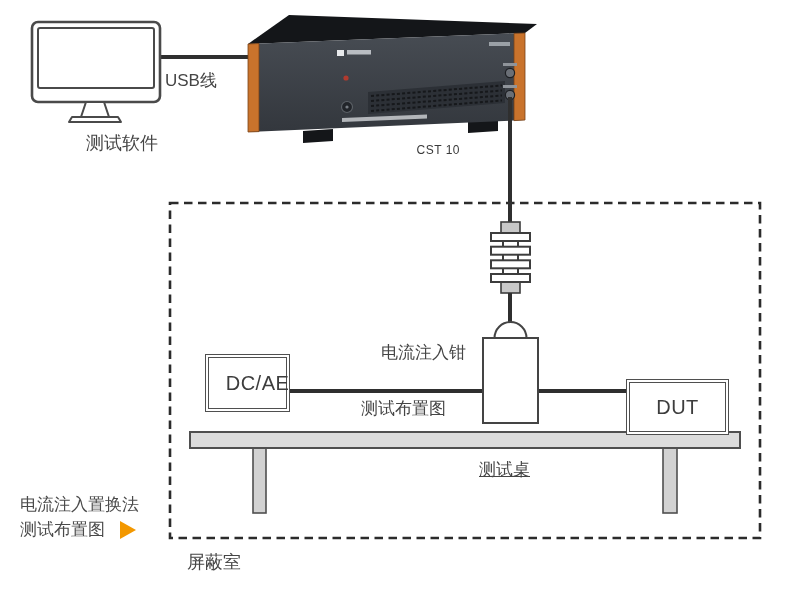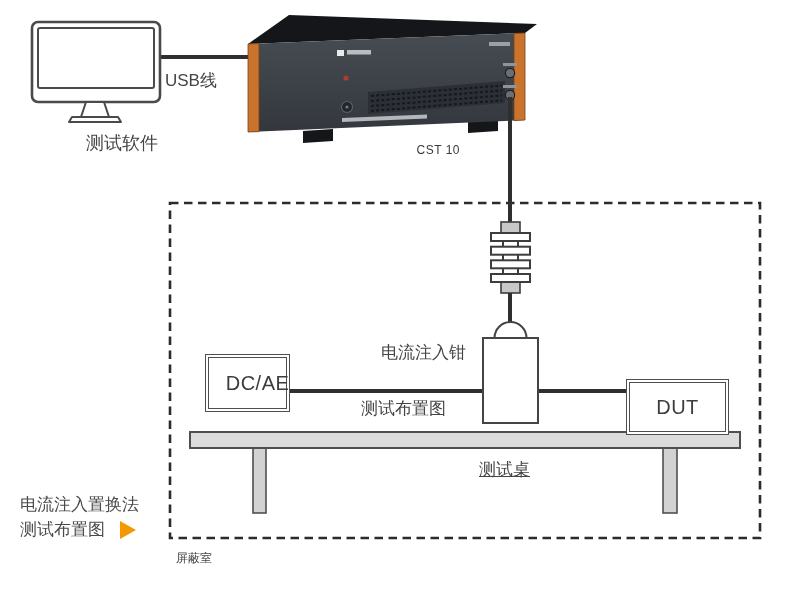--- a/index.html
+++ b/index.html
@@ -10,21 +10,21 @@
   .canvas svg{position:absolute;left:0;top:0;}
   .lbl{position:absolute;color:#454545;font-size:17px;white-space:nowrap;}
   .lbl.center{text-align:right;}
   .label-software{left:34px;top:131px;width:124px;font-size:18px;}
   .label-usb{left:165px;top:69px;font-size:17px;}
   .label-model{left:370px;top:143px;width:90px;font-size:12px;color:#3a3a3a;letter-spacing:.5px;}
   .label-atten{left:392px;top:234px;width:76px;font-size:16.5px;line-height:1.4;white-space:normal;}
   .label-clamp{left:381px;top:341px;font-family:Liberation Mono, monospace;}
   .label-harness{left:361px;top:397px;}
   .label-table{left:440px;top:458px;width:90px;text-decoration:underline;}
-  .label-shield{left:176px;top:550px;font-size:12px;font-family:Liberation Mono, monospace;}
+  .label-shield{left:187px;top:550px;font-size:18px;font-family:Liberation Mono, monospace;}
   .caption-line1{left:20px;top:493px;color:#4a4a4a;}
   .caption-line2{left:20px;top:518px;color:#4a4a4a;}
   .caption-arrow{
     position:absolute;left:120px;top:521px;width:0;height:0;
     border-left:16px solid #f39800;border-top:9px solid transparent;border-bottom:9px solid transparent;
   }
   .devbox{
     position:absolute;box-sizing:border-box;background:#ffffff;
     border:4px double #4f4f4f;display:flex;align-items:center;justify-content:center;
     color:#3d3d3d;font-size:20px;letter-spacing:.5px;

